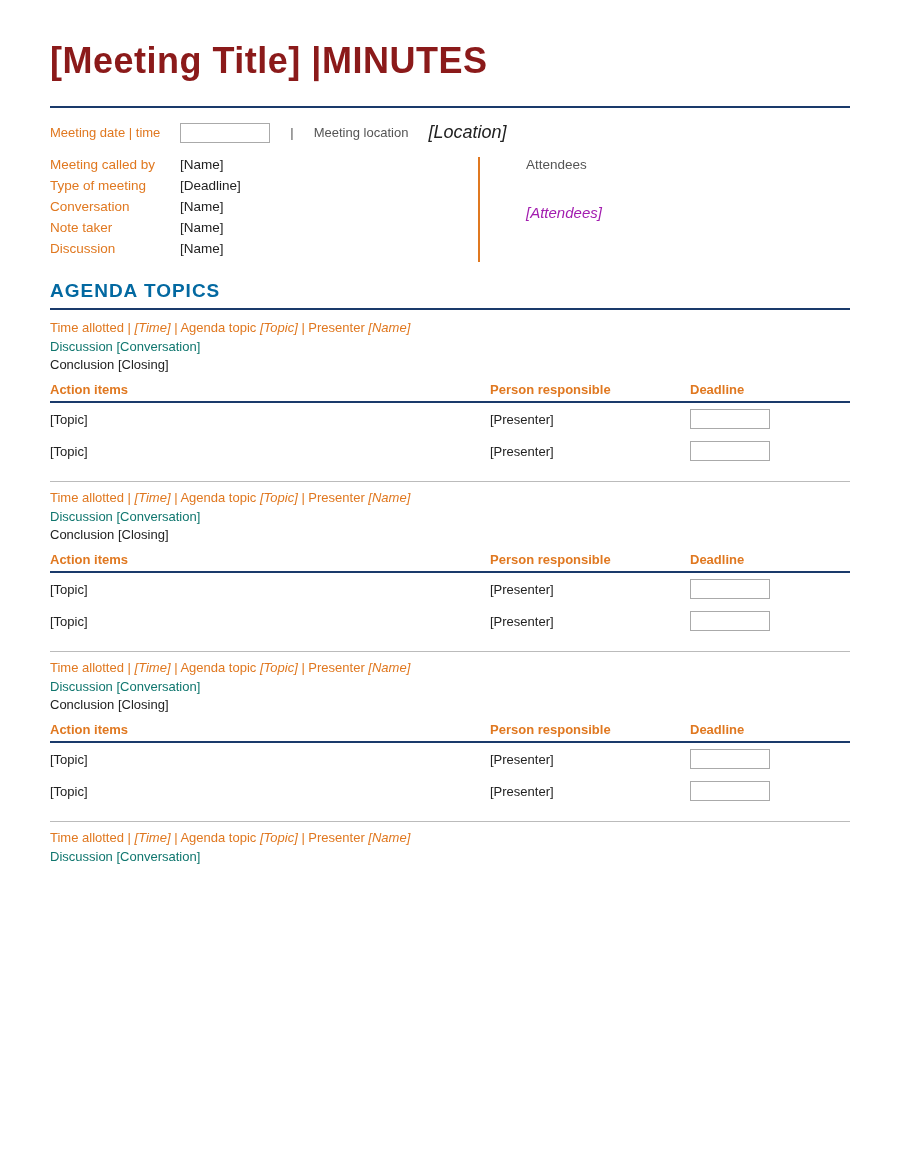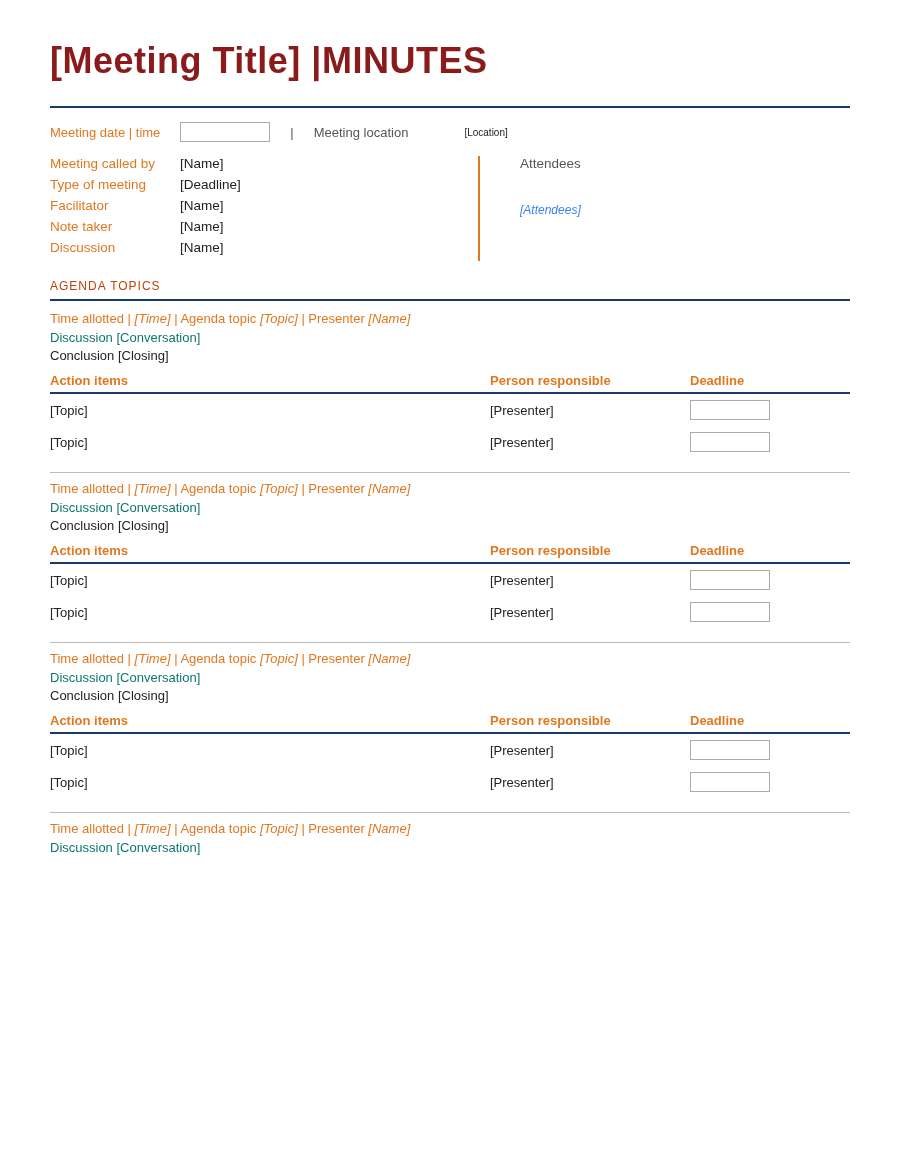--- a/index.html
+++ b/index.html
@@ -47,28 +47,28 @@
       height: 20px;
       font-size: 12px;
       padding: 1px 3px;
     }
     .meeting-location-label {
       color: #555;
       font-size: 13px;
     }
     .meeting-location-value {
       color: #222;
-      font-size: 10px;
-      margin-left: 36px;
+      font-style: italic;
+      font-size: 18px;
     }
 
     
     .info-section {
       display: flex;
-      gap: 8px;
+      gap: 14px;
       margin-bottom: 18px;
     }
     .info-left {
       flex: 0 0 430px;
       border-right: 2px solid #e07820;
       padding-right: 20px;
     }
     .info-right {
       flex: 1;
       padding-left: 32px;
@@ -87,31 +87,31 @@
     .info-value {
       color: #222;
       font-size: 13.5px;
     }
     .attendees-label {
       color: #555;
       font-size: 13.5px;
       margin-bottom: 4px;
     }
     .attendees-value {
-      color: #3b82f6;
+      color: #a21caf;
       font-style: italic;
-      font-size: 12px;
+      font-size: 15px;
       margin-top: 32px;
     }
 
     
     .section-heading {
-      color: #c2410c;
-      font-size: 12px;
-      font-weight: normal;
+      color: #0369a1;
+      font-size: 19px;
+      font-weight: bold;
       letter-spacing: 1px;
       text-transform: uppercase;
       margin-bottom: 6px;
       margin-top: 8px;
     }
 
     
     .agenda-block {
       margin-bottom: 10px;
     }
@@ -197,21 +197,21 @@
   <div class="info-left">
     <div class="info-row">
       <span class="info-label">Meeting called by</span>
       <span class="info-value">[Name]</span>
     </div>
     <div class="info-row">
       <span class="info-label">Type of meeting</span>
       <span class="info-value">[Deadline]</span>
     </div>
     <div class="info-row">
-      <span class="info-label">Facilitator</span>
+      <span class="info-label">Conversation</span>
       <span class="info-value">[Name]</span>
     </div>
     <div class="info-row">
       <span class="info-label">Note taker</span>
       <span class="info-value">[Name]</span>
     </div>
     <div class="info-row">
       <span class="info-label">Discussion</span>
       <span class="info-value">[Name]</span>
     </div>

